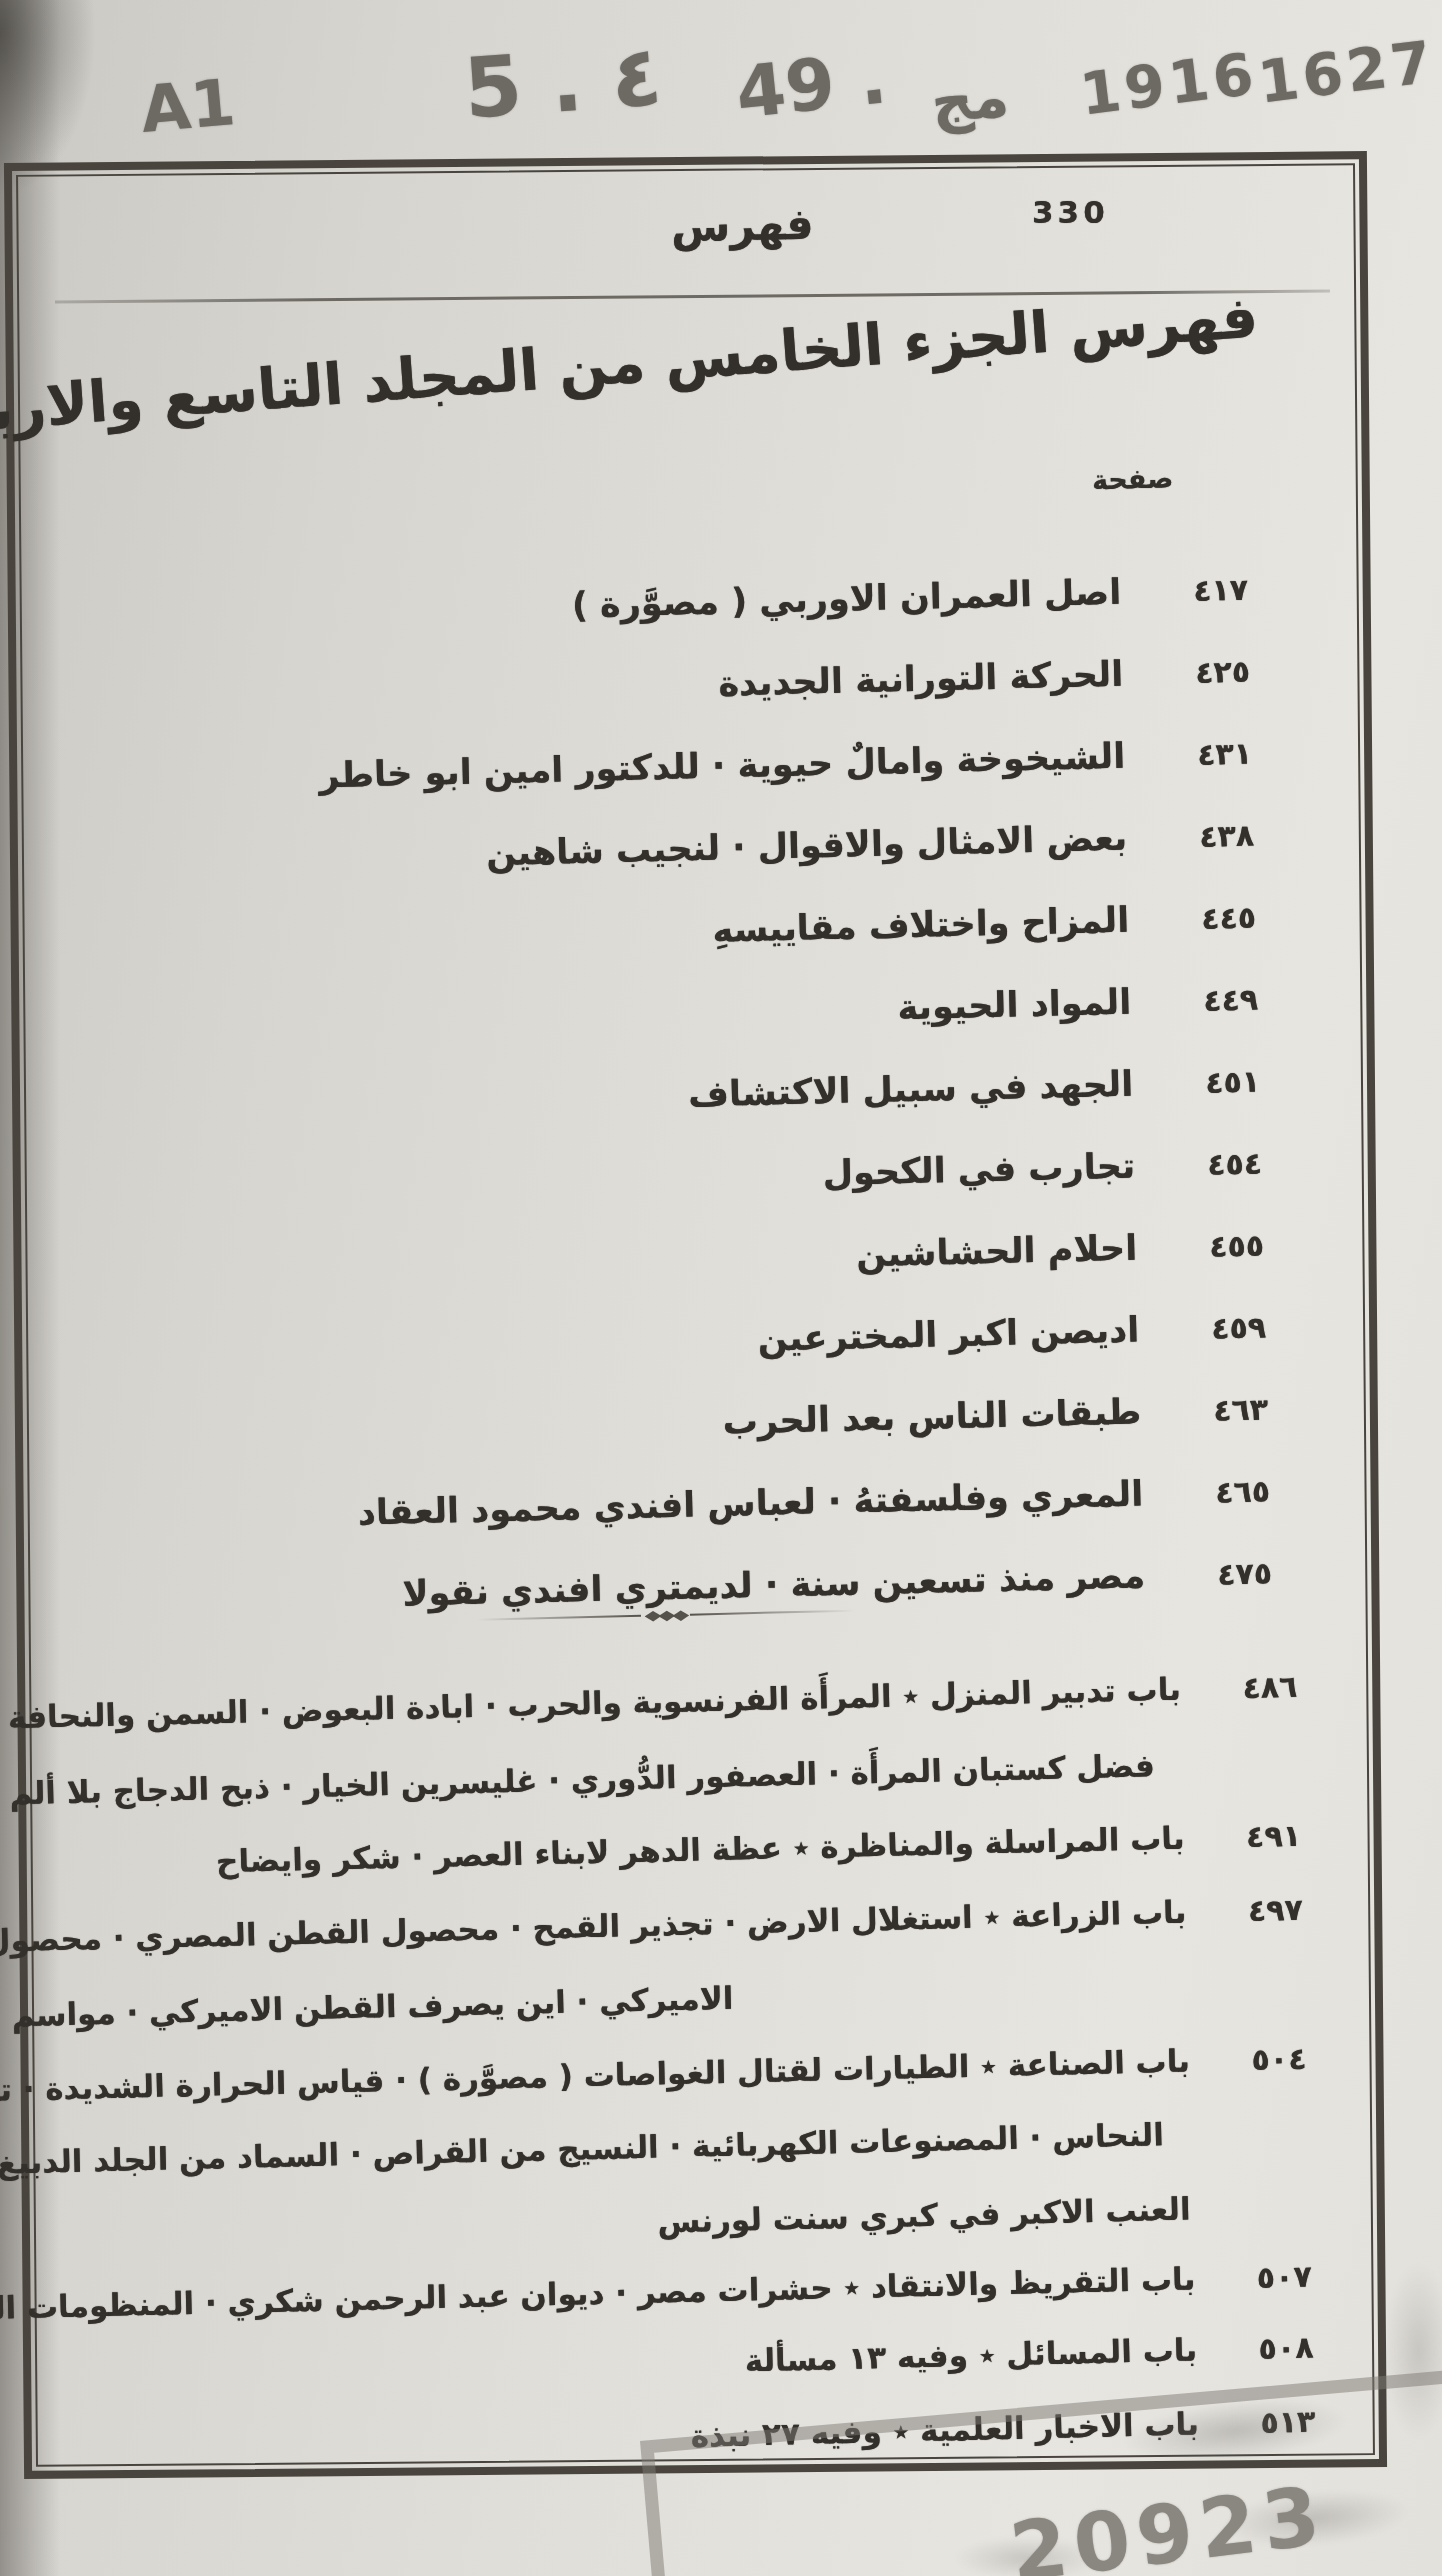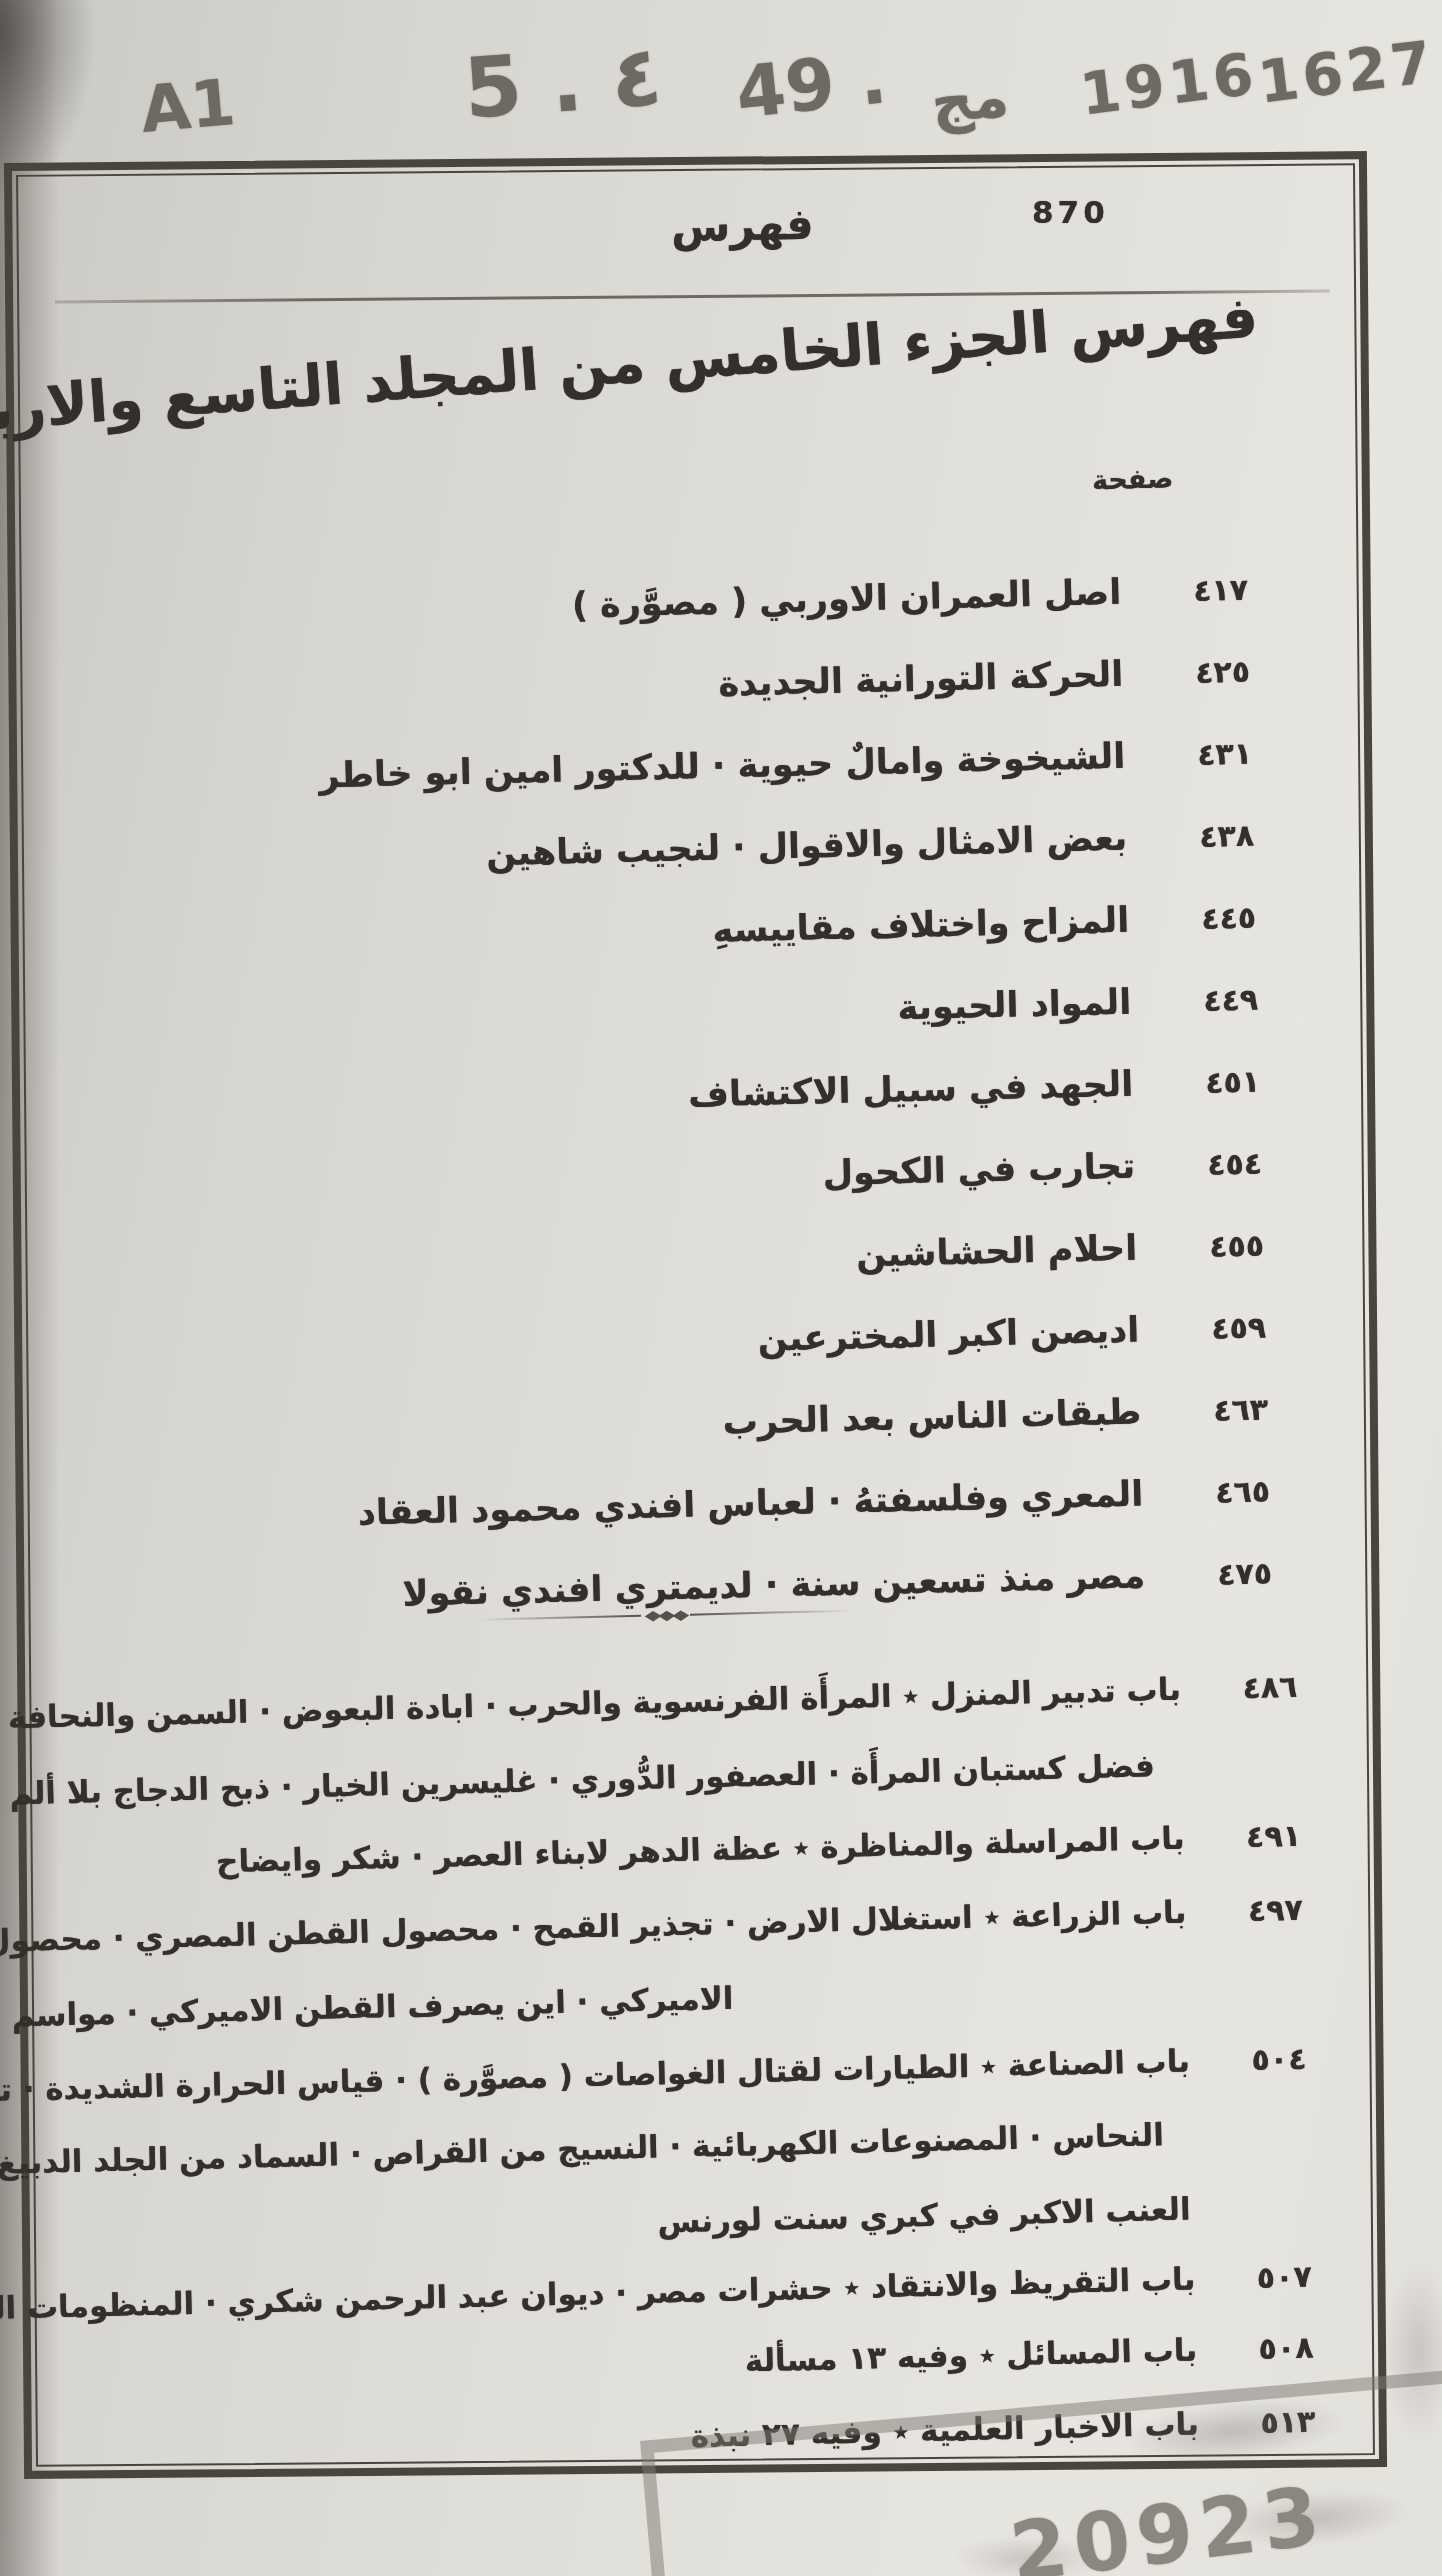--- a/index.html
+++ b/index.html
@@ -97,21 +97,21 @@
   <span class="pencil an-1">5 . ٤</span>
   <span class="pencil an-2">49 .</span>
   <span class="pencil an-3 arabic">مج</span>
   <span class="pencil an-4">1916</span>
   <span class="pencil an-5">1627</span>
 
   <div class="frame">
     <div class="frame-inner"></div>
   </div>
 
-  <span class="folio ink">870</span>
+  <span class="folio ink">330</span>
   <span class="running-head ink arabic">فهرس</span>
   <div class="header-rule"></div>
 
   <div class="content">
 
     <div class="main-title ink arabic">فهرس الجزء الخامس من المجلد التاسع والاربعين</div>
     <span class="column-label ink arabic">صفحة</span>
 
     <div class="articles">
       <div class="article-row">

